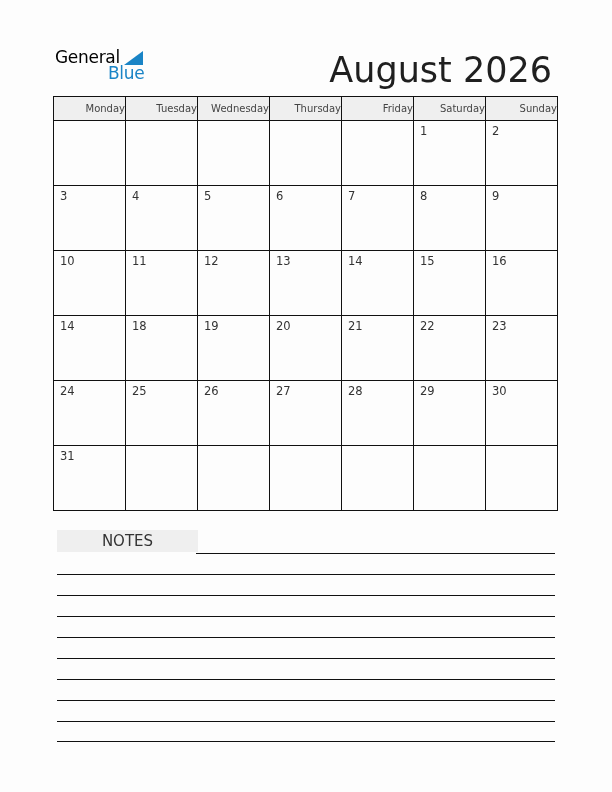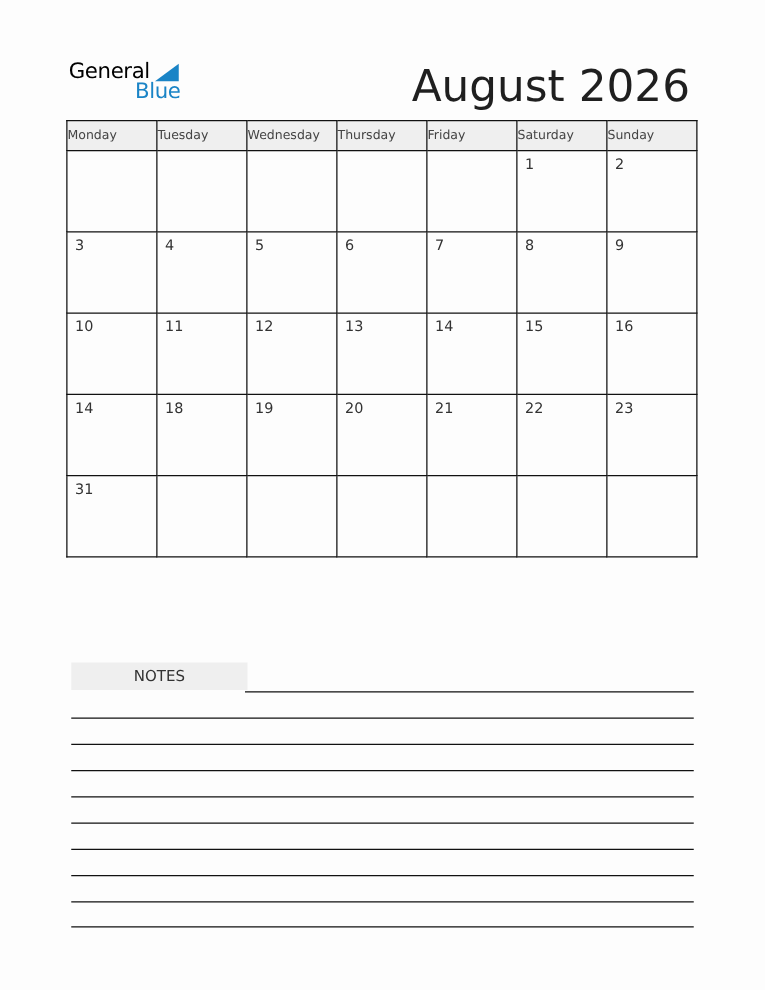--- a/index.html
+++ b/index.html
@@ -4,24 +4,24 @@
 <style>
   html, body { margin:0; padding:0; background:#fdfdfd; }
   body { width:612px; height:792px; position:relative; font-family:"DejaVu Sans", sans-serif; color:#222; overflow:hidden; }
   .logo { position:absolute; left:55px; top:47px; width:95px; height:38px; }
   .logo .l1 { position:absolute; left:0; top:0; font-size:17px; color:#000000; letter-spacing:-0.3px; }
   .logo .l2 { position:absolute; left:53px; top:16px; font-size:17px; color:#1a84c6; letter-spacing:-0.3px; }
   .logo .tri { position:absolute; left:69px; top:4px; width:0; height:0; border-left:19px solid transparent; border-bottom:14px solid #1a84c6; }
   .title { position:absolute; right:60px; top:50px; font-size:35px; color:#1f1f1f; font-weight:normal; }
   table.cal { position:absolute; left:53px; top:96px; border-collapse:collapse; table-layout:fixed; width:505px; }
   table.cal th, table.cal td { border:1.3px solid #111; padding:0; }
-  table.cal th { height:23px; background:#efefef; font-weight:normal; font-size:10px; color:#444; text-align:left; }
+  table.cal th { height:23px; background:#efefef; font-weight:normal; font-size:10px; color:#444; text-align:right; }
   table.cal td { height:64px; vertical-align:top; }
   table.cal td span { display:block; padding:3px 0 0 6px; font-size:11.5px; color:#333; }
-  .notes-label { position:absolute; left:57px; top:530px; width:141px; height:22px; background:#efefef; font-size:12px; color:#333; text-align:center; line-height:23px; }
+  .notes-label { position:absolute; left:57px; top:530px; width:141px; height:22px; background:#efefef; font-size:15px; color:#333; text-align:center; line-height:23px; }
   .nline { position:absolute; height:1.3px; background:#111; }
 </style>
 </head>
 <body>
 
 <div class="logo">
   <span class="l1">General</span>
   <span class="tri"></span>
   <span class="l2">Blue</span>
 </div>
@@ -128,20 +128,43 @@
         </td>
         <td>
           <span>22</span>
         </td>
         <td>
           <span>23</span>
         </td>
       </tr>
       <tr>
         <td>
+          <span>24</span>
+        </td>
+        <td>
+          <span>25</span>
+        </td>
+        <td>
+          <span>26</span>
+        </td>
+        <td>
+          <span>27</span>
+        </td>
+        <td>
+          <span>28</span>
+        </td>
+        <td>
+          <span>29</span>
+        </td>
+        <td>
+          <span>30</span>
+        </td>
+      </tr>
+      <tr>
+        <td>
           <span>31</span>
         </td>
         <td>
           <span></span>
         </td>
         <td>
           <span></span>
         </td>
         <td>
           <span></span>

